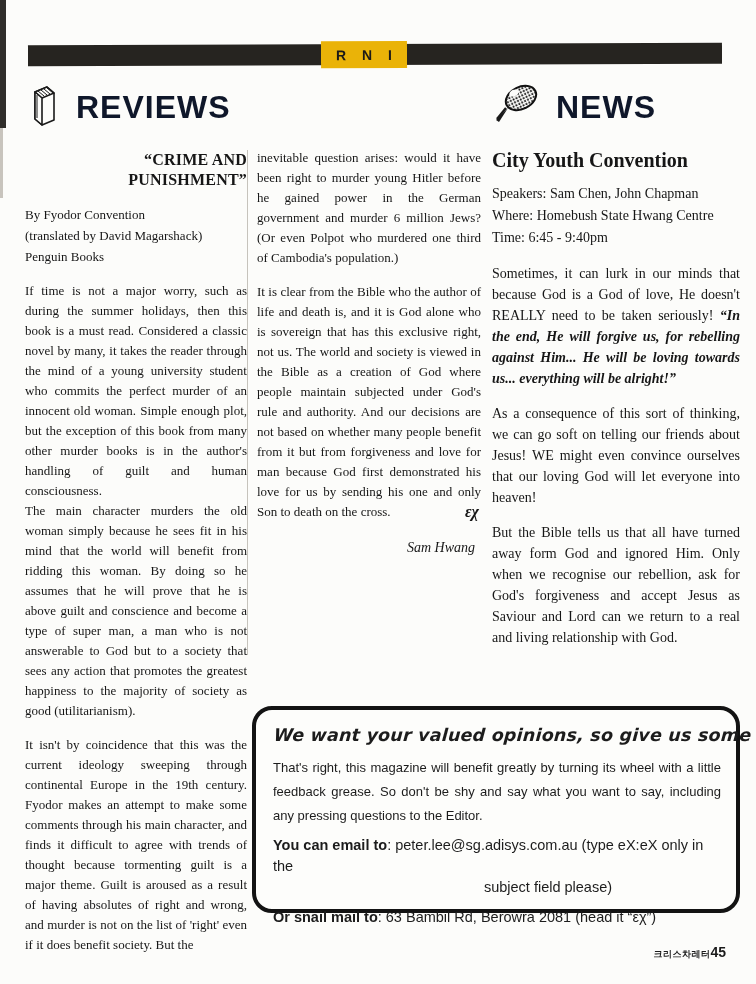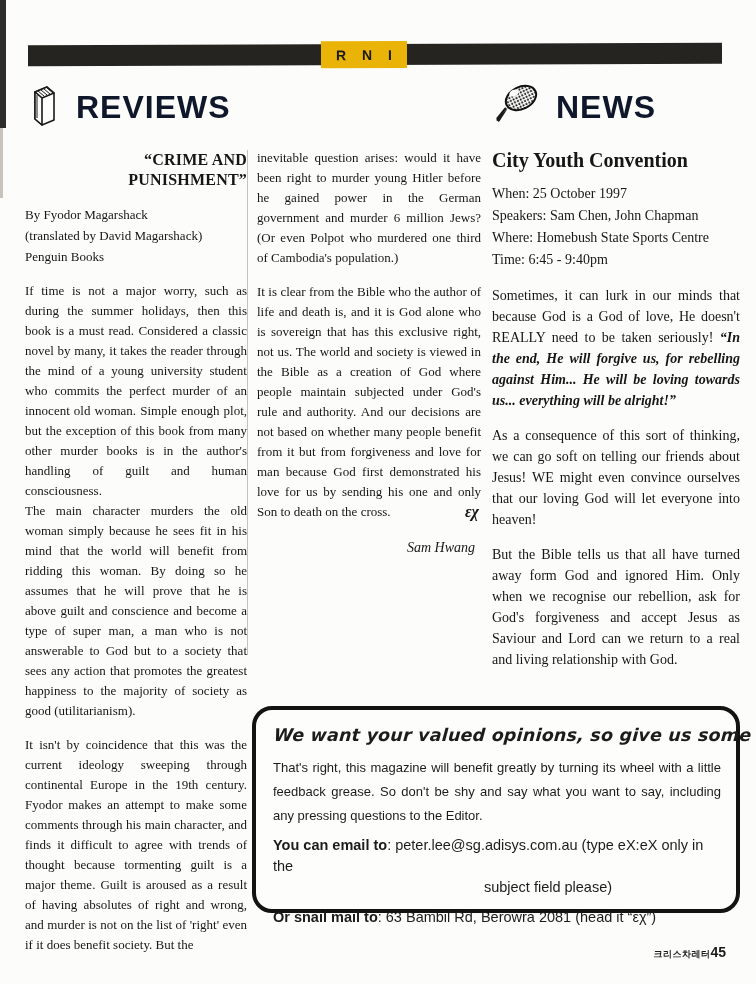--- a/index.html
+++ b/index.html
@@ -120,44 +120,43 @@
     </svg>
   </span>
   <span class="section-title">NEWS</span>
 </div>
 
 <div class="divider"></div>
 
 <div class="col" id="col1">
   <div class="article-title">“CRIME AND PUNISHMENT”</div>
   <div class="byline">
-    <div>By Fyodor Magarshack</div>
+    <div>By Fyodor Convention</div>
     <div>(translated by David Magarshack)</div>
     <div>Penguin Books</div>
   </div>
   <p class="para gap">If time is not a major worry, such as during the summer holidays, then this book is a must read. Considered a classic novel by many, it takes the reader through the mind of a young university student who commits the perfect murder of an innocent old woman. Simple enough plot, but the exception of this book from many other murder books is in the author's handling of guilt and human consciousness.</p>
   <p class="para">The main character murders the old woman simply because he sees fit in his mind that the world will benefit from ridding this woman. By doing so he assumes that he will prove that he is above guilt and conscience and become a type of super man, a man who is not answerable to God but to a society that sees any action that promotes the greatest happiness to the majority of society as good (utilitarianism).</p>
   <p class="para gap">It isn't by coincidence that this was the current ideology sweeping through continental Europe in the 19th century. Fyodor makes an attempt to make some comments through his main character, and finds it difficult to agree with trends of thought because tormenting guilt is a major theme. Guilt is aroused as a result of having absolutes of right and wrong, and murder is not on the list of 'right' even if it does benefit society. But the</p>
 </div>
 
 <div class="col" id="col2">
   <p class="para">inevitable question arises: would it have been right to murder young Hitler before he gained power in the German government and murder 6 million Jews? (Or even Polpot who murdered one third of Cambodia's population.)</p>
   <p class="para gap endmark-holder">
     <span>It is clear from the Bible who the author of life and death is, and it is God alone who is sovereign that has this exclusive right, not us. The world and society is viewed in the Bible as a creation of God where people maintain subjected under God's rule and authority. And our decisions are not based on whether many people benefit from it but from forgiveness and love for man because God first demonstrated his love for us by sending his one and only Son to death on the cross.</span>
     <span class="endmark">εχ</span>
   </p>
   <div class="author-sig">Sam Hwang</div>
 </div>
 
 <div class="col" id="col3">
   <div class="news-heading">City Youth Convention</div>
   <div class="details">
-    <div>When: 25 October 1997</div>
     <div>Speakers: Sam Chen, John Chapman</div>
-    <div>Where: Homebush State Sports Centre</div>
+    <div>Where: Homebush State Hwang Centre</div>
     <div>Time: 6:45 - 9:40pm</div>
   </div>
   <p class="para gap">
     <span>Sometimes, it can lurk in our minds that because God is a God of love, He doesn't REALLY need to be taken seriously!  </span>
     <span class="quote">“In the end, He will forgive us, for rebelling against Him... He will be loving towards us... everything will be alright!”</span>
   </p>
   <p class="para gap">As a consequence of this sort of thinking, we can go soft on telling our friends about Jesus!  WE might even convince ourselves that our loving God will let everyone into heaven!</p>
   <p class="para gap">But the Bible tells us that all have turned away form God and ignored Him.  Only when we recognise our rebellion, ask for God's forgiveness and accept Jesus as Saviour and Lord can we return to a real and living relationship with God.</p>
 </div>
 

